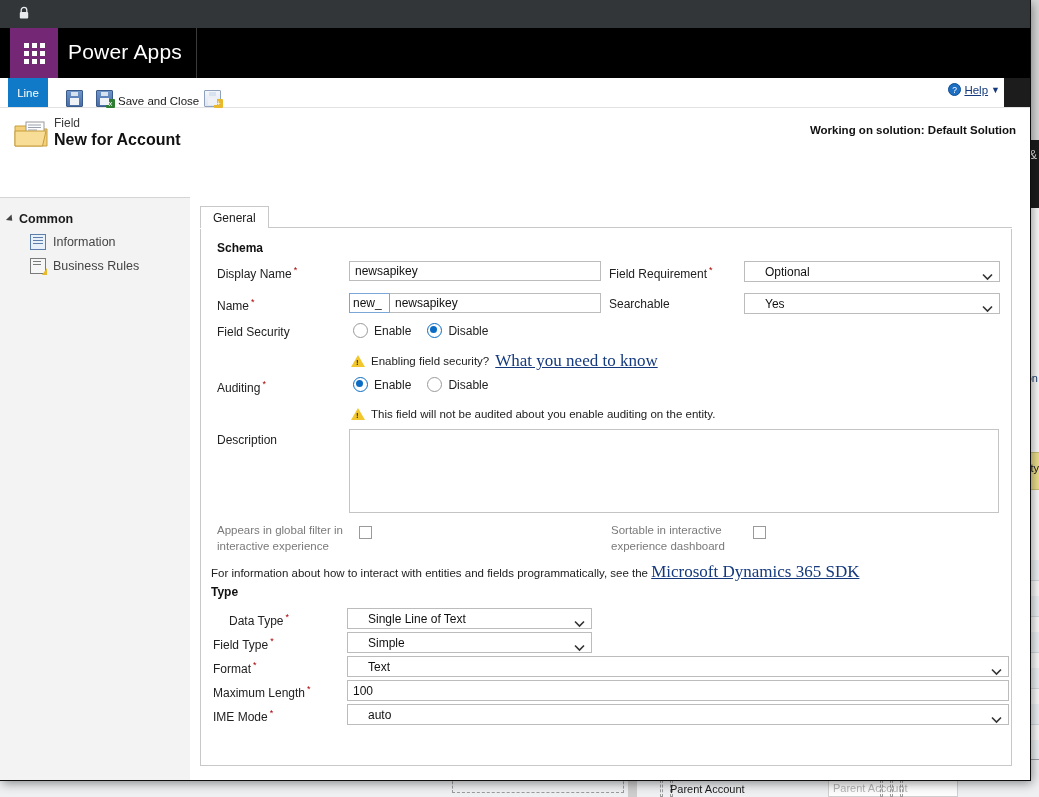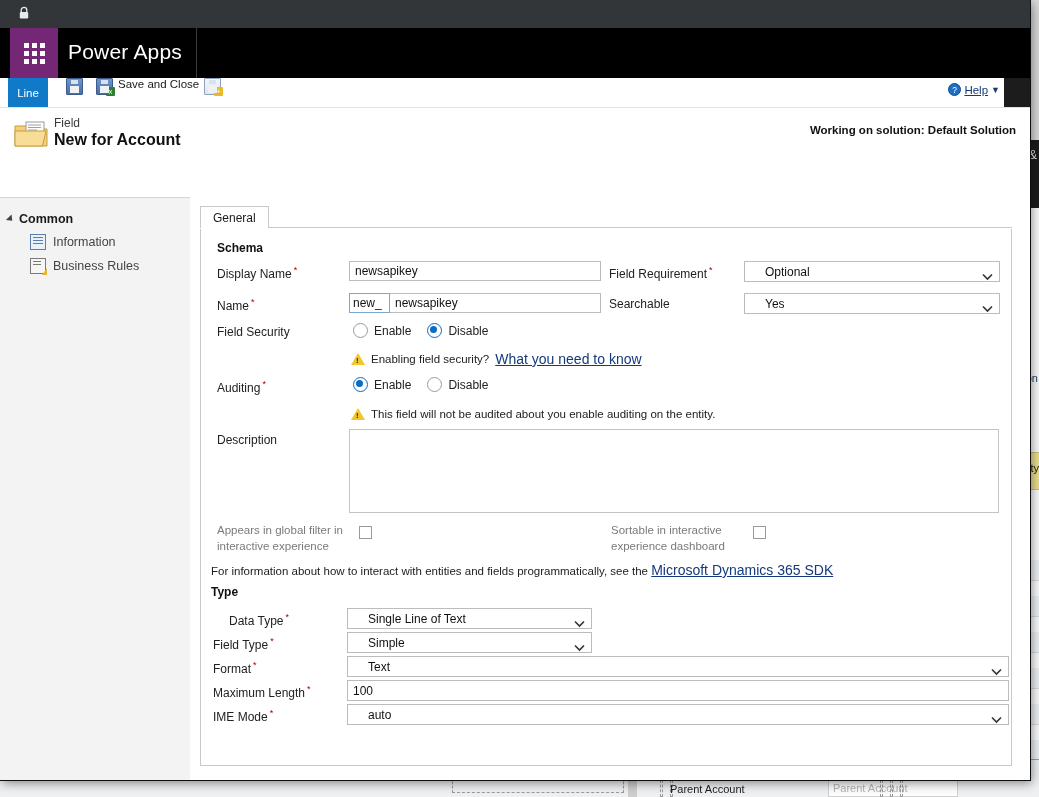--- a/index.html
+++ b/index.html
@@ -60,21 +60,21 @@
   .waffle{position:absolute;left:10px;top:0;width:48px;height:50px;background:#742774;display:flex;align-items:center;justify-content:center;}
   .waffle-grid{display:grid;grid-template-columns:repeat(3,5px);grid-template-rows:repeat(3,5px);gap:3px;}
   .waffle-grid i{display:block;width:5px;height:5px;background:#fff;}
   .appbar-sep{position:absolute;left:196px;top:0;width:1px;height:50px;background:#3a3a3a;}
   .appname{position:absolute;left:68px;top:12px;font-size:21px;color:#ffffff;letter-spacing:.2px;}
 
   
   .cmdbar{height:29px;background:#ffffff;position:relative;border-bottom:1px solid #e2e2e2;}
   .filetab{position:absolute;left:8px;top:0;width:40px;height:29px;background:#1079c8;color:#fff;
     font-size:11.5px;display:flex;align-items:center;justify-content:center;}
-  .cmd-item{position:absolute;top:0;height:29px;display:flex;align-items:flex-start;gap:5px;padding:0 4px;font-size:11.5px;color:#1a1a1a;}
+  .cmd-item{position:absolute;top:0;height:29px;display:flex;align-items:flex-end;gap:5px;padding:0 4px;font-size:11.5px;color:#1a1a1a;}
   .helpbtn{position:absolute;right:30px;top:5px;display:flex;align-items:center;gap:3px;font-size:11.5px;color:#14397d;}
   .helpbtn u{text-decoration:underline;}
   .cmdbar-right-shade{position:absolute;right:0;top:0;width:26px;height:29px;background:#1c1c1c;}
 
   
   .ico{display:inline-block;position:relative;}
   .ico-floppy{width:15px;height:15px;background:linear-gradient(#6f95c9,#4a6ea8);border:1px solid #3a5a8c;border-radius:1px;}
   .ico-floppy:after{content:"";position:absolute;left:3px;top:7px;width:9px;height:7px;background:#eef2f7;}
   .ico-floppy:before{content:"";position:absolute;left:4px;top:1px;width:7px;height:4px;background:#d8e2ef;}
   .ico-badge{position:absolute;right:-3px;bottom:-2px;width:9px;height:9px;font-size:7px;line-height:9px;text-align:center;color:#fff;border-radius:1px;}
@@ -131,21 +131,21 @@
   .selwrap .chev{position:absolute;right:7px;top:6px;pointer-events:none;}
 
   .radio{display:inline-flex;align-items:center;gap:6px;font-size:12px;color:#222;margin-right:16px;}
   .rdot{width:13px;height:13px;border-radius:50%;border:1px solid #9a9a9a;background:#fff;position:relative;flex:none;}
   .rdot.on{border-color:#0a6cc4;}
   .rdot.on:after{content:"";position:absolute;left:2px;top:2px;width:7px;height:7px;border-radius:50%;background:#0a6cc4;}
 
   .warn{display:flex;align-items:center;gap:6px;font-size:11.5px;color:#222;}
   .warn-ico{width:0;height:0;border-left:7px solid transparent;border-right:7px solid transparent;border-bottom:12px solid #f2c72e;position:relative;flex:none;}
   .warn-ico:after{content:"!";position:absolute;left:-2px;top:3px;font-size:8px;font-weight:bold;color:#3a2d00;}
-  a.lnk{color:#14397d;text-decoration:underline;font-size:14px;}
+  a.lnk{color:#14397d;text-decoration:underline;font-size:17px;font-family:Liberation Serif, serif;}
 
   textarea.desc{
     font-family:"Liberation Sans",sans-serif;font-size:12px;border:1px solid #c4c4c4;background:#fff;
     box-sizing:border-box;resize:none;padding:4px 5px;
   }
   .cbx{width:13px;height:13px;border:1px solid #9a9a9a;background:#fff;box-sizing:border-box;display:inline-block;}
   .smalltxt{font-size:11.5px;color:#222;}
   .dim{color:#7a7a7a;}
 
   .abs{position:absolute;}

